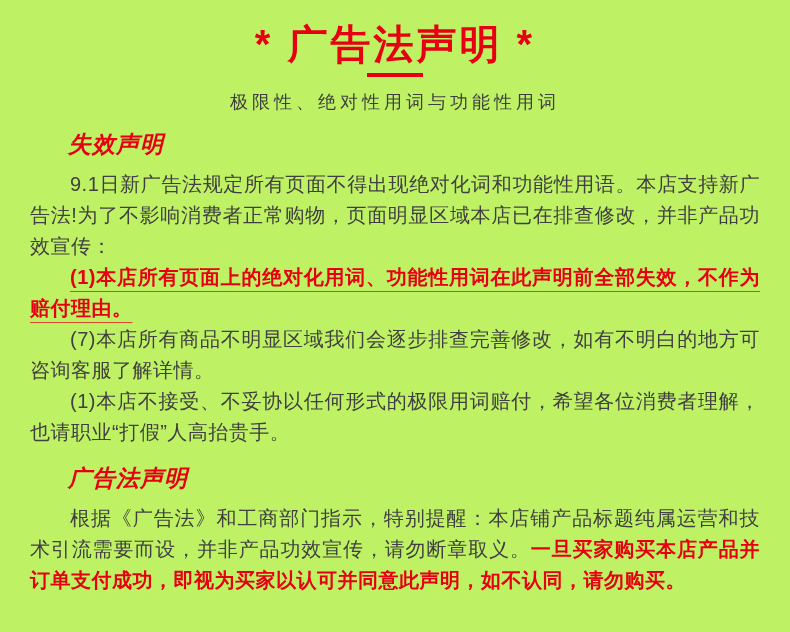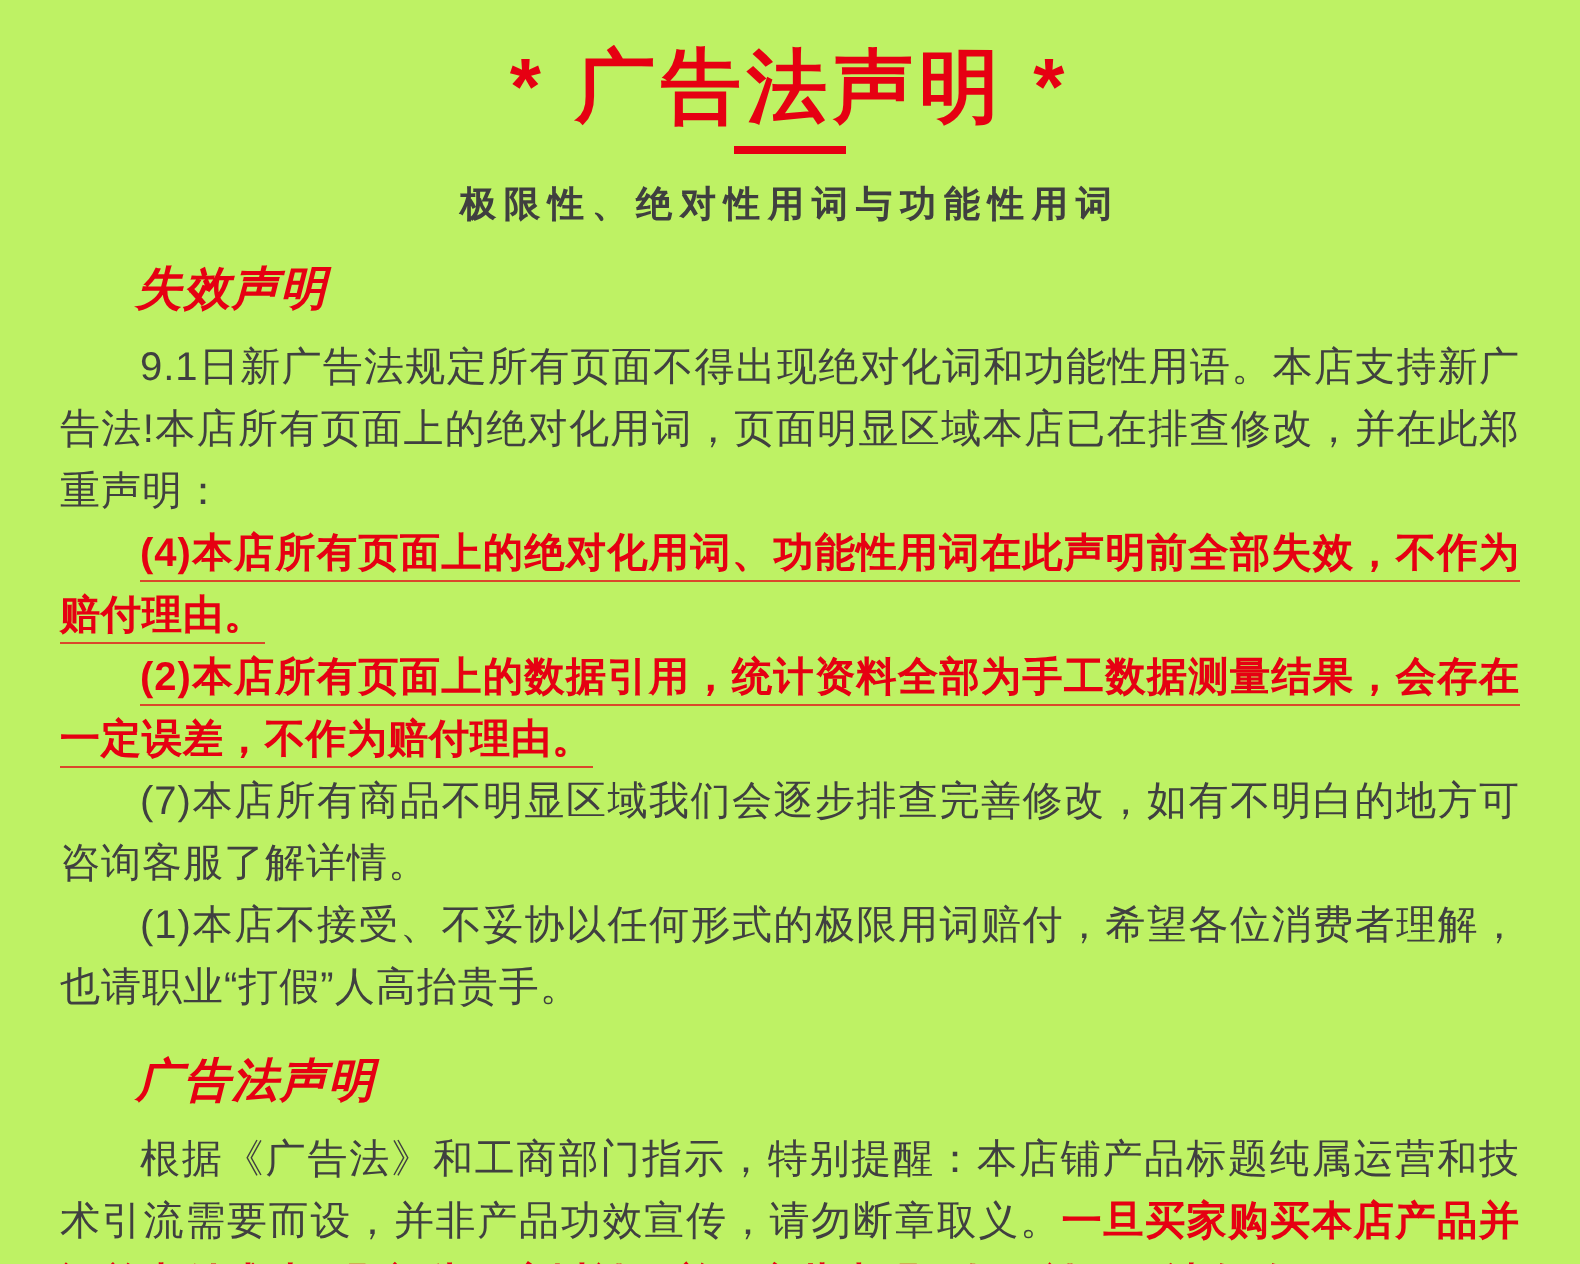--- a/index.html
+++ b/index.html
@@ -34,21 +34,21 @@
     height: 4px;
     background: #e60012;
     margin: 7px auto 0 auto;
   }
   .page-subtitle {
     margin: 13px 0 0 0;
     text-align: center;
     color: #3f3f3f;
     font-size: 18px;
     letter-spacing: 4px;
-    font-weight: bold;
+    font-weight: normal;
   }
   .section-heading {
     margin: 15px 0 9px 0;
     padding-left: 38px;
     color: #e60012;
     font-size: 23px;
     font-weight: bold;
     letter-spacing: 1px;
     font-style: italic;
   }
@@ -80,23 +80,22 @@
 <div class="page">
 
   <header>
     <h1 class="page-title">* 广告法声明 *</h1>
     <div class="title-underline"></div>
     <p class="page-subtitle">极限性、绝对性用词与功能性用词</p>
   </header>
 
   <section>
     <h2 class="section-heading">失效声明</h2>
-    <p class="para">9.1日新广告法规定所有页面不得出现绝对化词和功能性用语。本店支持新广告法!本店所有页面上的绝对化用词，页面明显区域本店已在排查修改，并在此郑重声明：</p>
-    <p class="para red-underline">(4)本店所有页面上的绝对化用词、功能性用词在此声明前全部失效，不作为赔付理由。</p>
-    <p class="para red-underline">(2)本店所有页面上的数据引用，统计资料全部为手工数据测量结果，会存在一定误差，不作为赔付理由。</p>
+    <p class="para">9.1日新广告法规定所有页面不得出现绝对化词和功能性用语。本店支持新广告法!为了不影响消费者正常购物，页面明显区域本店已在排查修改，并非产品功效宣传：</p>
+    <p class="para red-underline">(1)本店所有页面上的绝对化用词、功能性用词在此声明前全部失效，不作为赔付理由。</p>
     <p class="para">(7)本店所有商品不明显区域我们会逐步排查完善修改，如有不明白的地方可咨询客服了解详情。</p>
     <p class="para">(1)本店不接受、不妥协以任何形式的极限用词赔付，希望各位消费者理解，也请职业“打假”人高抬贵手。</p>
   </section>
 
   <section>
     <h2 class="section-heading">广告法声明</h2>
     <p class="para"><span>根据《广告法》和工商部门指示，特别提醒：本店铺产品标题纯属运营和技术引流需要而设，并非产品功效宣传，请勿断章取义。</span><span class="red-bold">一旦买家购买本店产品并订单支付成功，即视为买家以认可并同意此声明，如不认同，请勿购买。</span></p>
   </section>
 
 </div>

